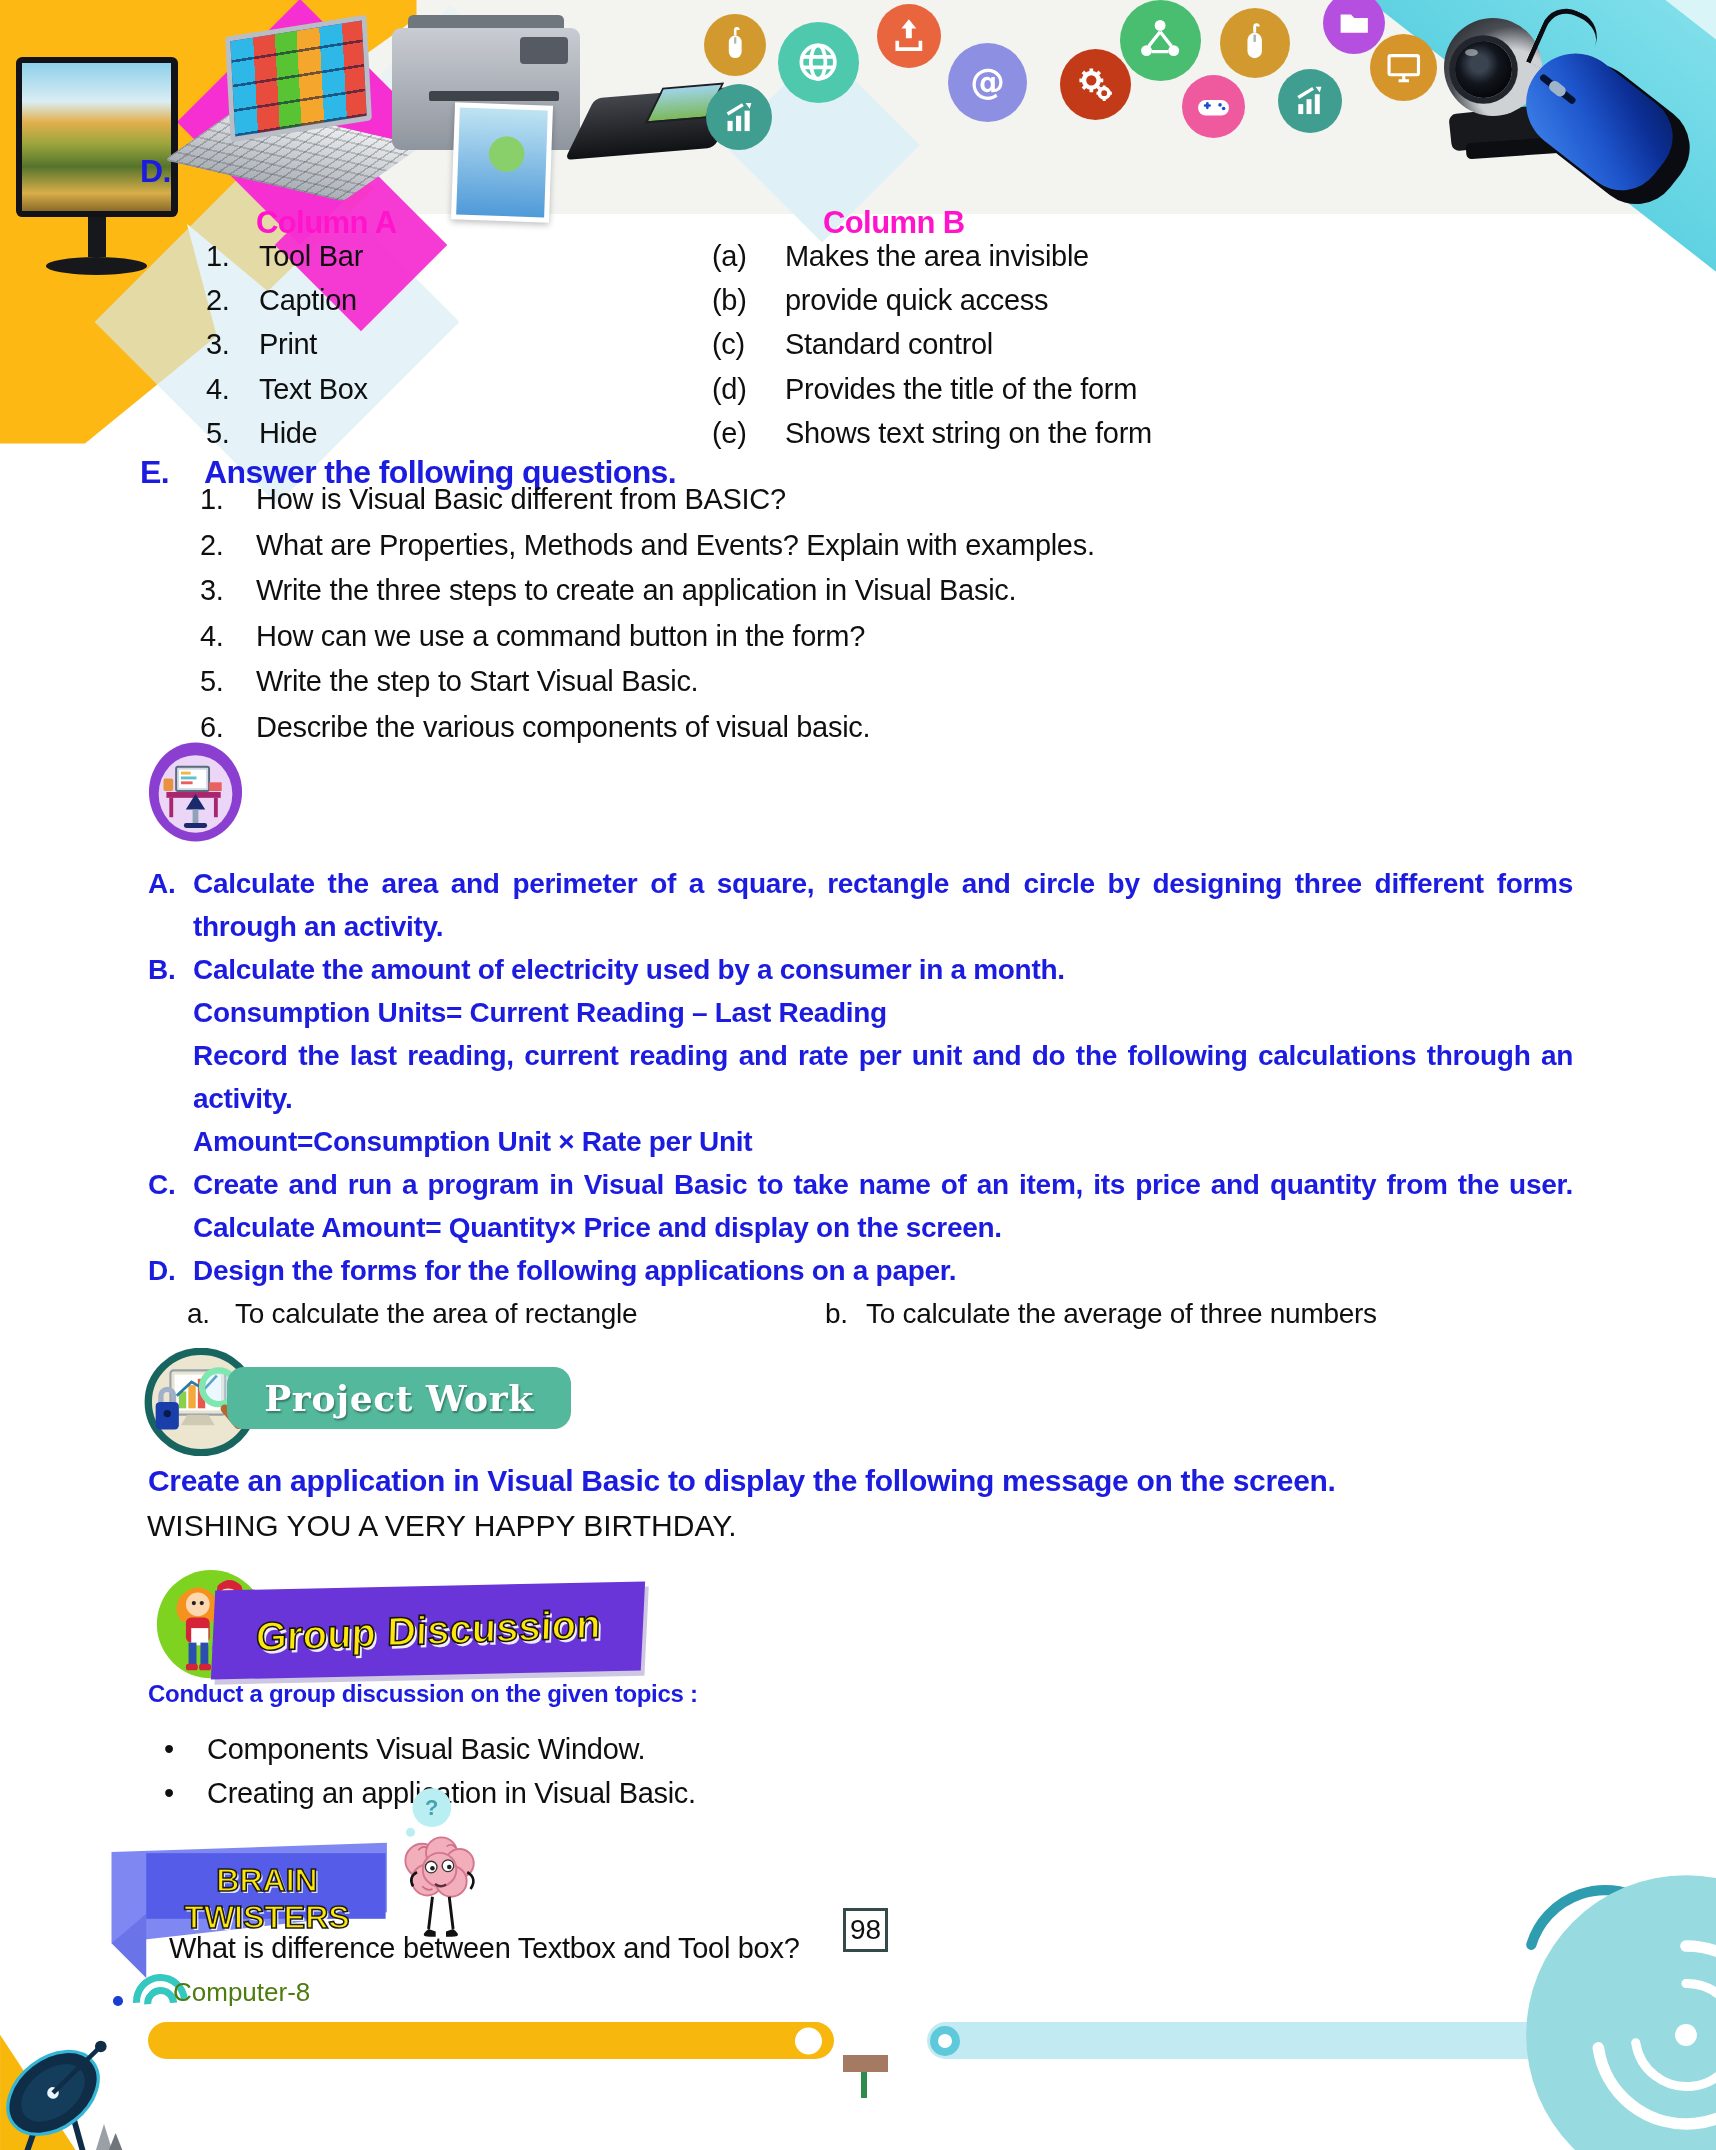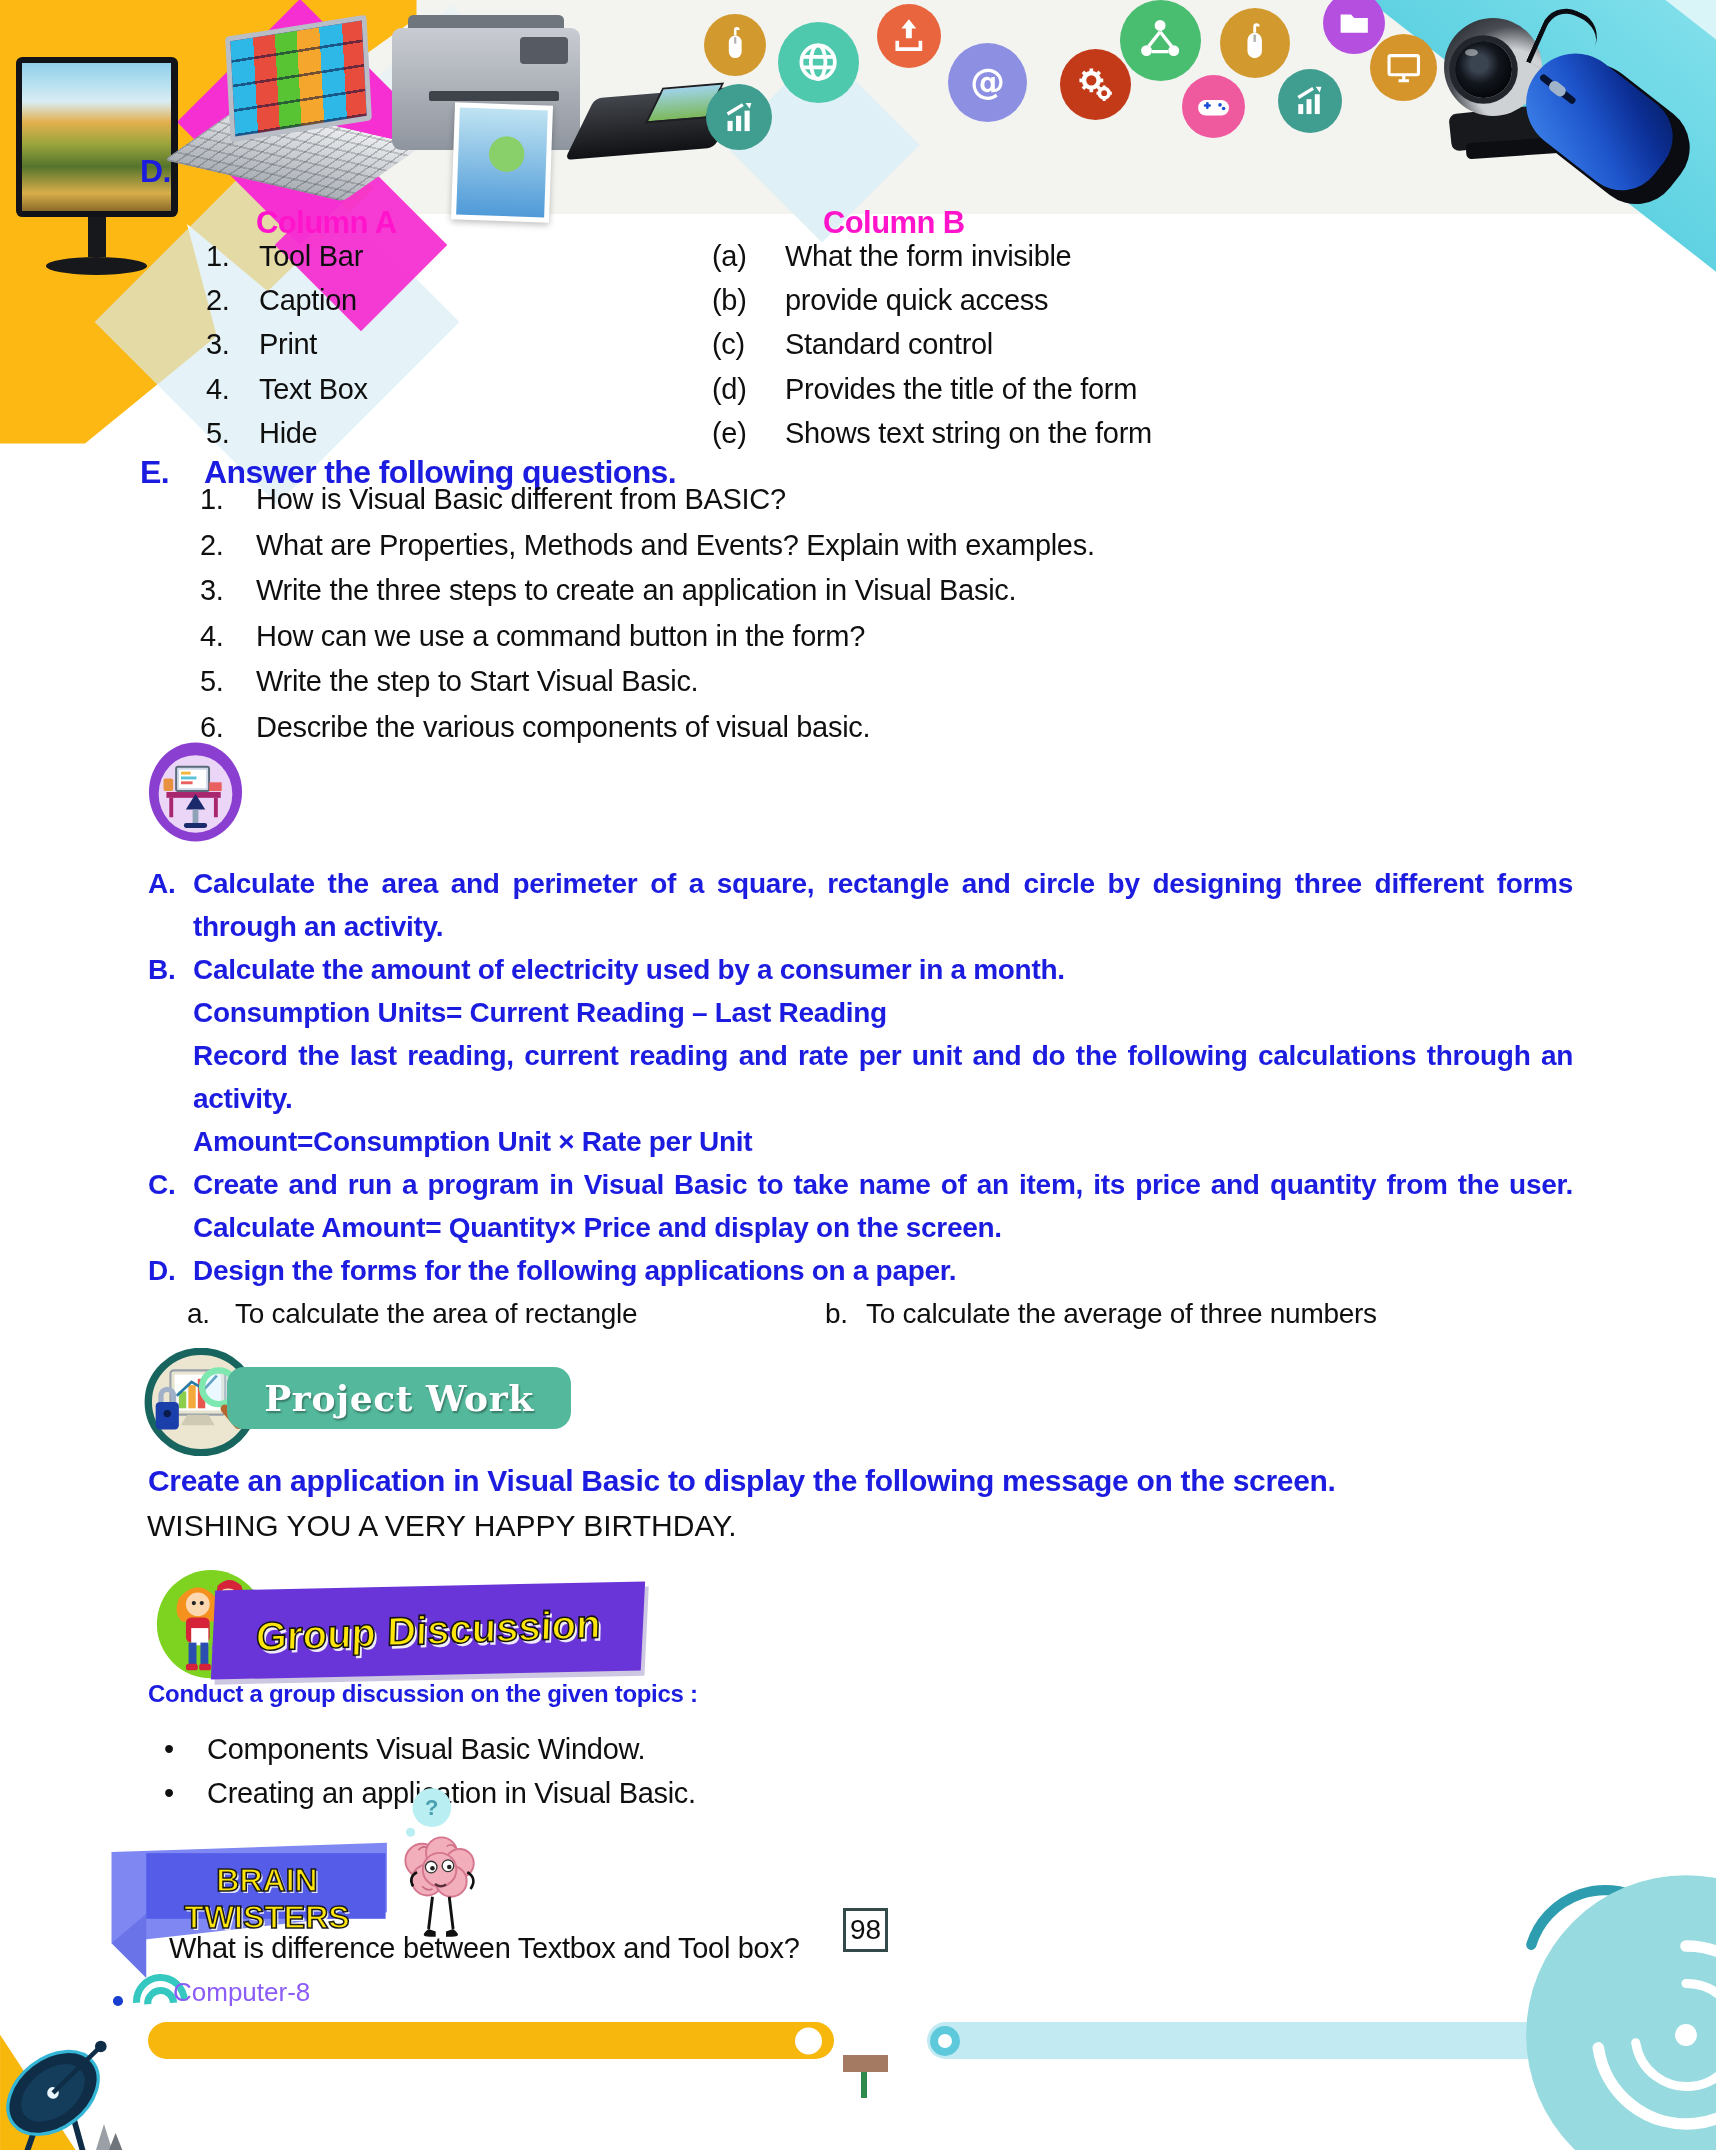--- a/index.html
+++ b/index.html
@@ -116,21 +116,21 @@
   .bt-text{left:151px;top:1862px;width:232px;text-align:center;font-weight:700;font-size:32px;color:var(--banner-yellow);
     -webkit-text-stroke:1.6px #1a1a1a;text-shadow:1.9px 1.9px 0 rgba(255,255,255,.85);letter-spacing:0;}
   .bt-brain{left:377px;top:1780px;width:129px;height:187px;}
   .bt-question{left:169px;top:1932px;font-size:29px;}
 
   
   .wifi-arc{position:absolute;border:7.7px solid var(--wifi-teal);border-right-color:transparent;border-bottom-color:transparent;border-radius:50%;transform:rotate(42deg);}
   .wa1{left:133px;top:1974px;width:41px;height:41px;}
   .wa2{left:144px;top:1987px;width:19.3px;height:19.3px;}
   .wifi-dot{position:absolute;left:113px;top:1996px;width:9.7px;height:9.7px;border-radius:50%;background:#1a3fd0;}
-  .book-label{left:173px;top:1977px;font-size:26px;color:#8b5cf6;letter-spacing:0;}
+  .book-label{left:173px;top:1977px;font-size:26px;color:#4d7c0f;letter-spacing:0;}
   .bar-yellow{left:148px;top:2022px;width:686px;height:37px;background:var(--footer-yellow);border-radius:18.7px;}
   .bar-yellow::after{content:'';position:absolute;right:11.6px;top:50%;transform:translateY(-50%);width:27px;height:27px;border-radius:50%;background:#fff;}
   .page-box{left:843px;top:1908px;width:45px;height:44px;background:#fff;border:3.2px solid #33494a;box-sizing:border-box;
     display:flex;align-items:center;justify-content:center;font-size:28px;}
   .page-stand1{left:843px;top:2055px;width:45px;height:17px;background:#a57a63;}
   .page-stand2{left:861px;top:2072px;width:6.4px;height:26px;background:#2f8a4e;}
   .bar-teal{left:927px;top:2022px;width:790px;height:37px;background:var(--footer-teal);border-radius:18.7px;}
   .teal-cap{left:930px;top:2026px;width:30px;height:30px;border-radius:50%;background:#fff;border:8.4px solid #5ec9da;box-sizing:border-box;}
   .satellite{left:0;top:2009px;width:168px;height:142px;}
   .swirl{left:1499px;top:1861px;width:218px;height:290px;}
@@ -288,21 +288,21 @@
   <div class="abs sec-head" style="left:140px;top:153px;">
     <span class="lbl">D.</span>
   </div>
   <div class="abs col-head" style="left:256px;top:205px;">Column A</div>
   <div class="abs col-head" style="left:783px;top:205px;margin-left:40px;">Column B</div>
 
   <div class="abs match-grid body-txt">
     <span>1.</span>
     <span>Tool Bar</span>
     <span>(a)</span>
-    <span>What the form invisible</span>
+    <span>Makes the area invisible</span>
     <span>2.</span>
     <span>Caption</span>
     <span>(b)</span>
     <span>provide quick access</span>
     <span>3.</span>
     <span>Print</span>
     <span>(c)</span>
     <span>Standard control</span>
     <span>4.</span>
     <span>Text Box</span>

